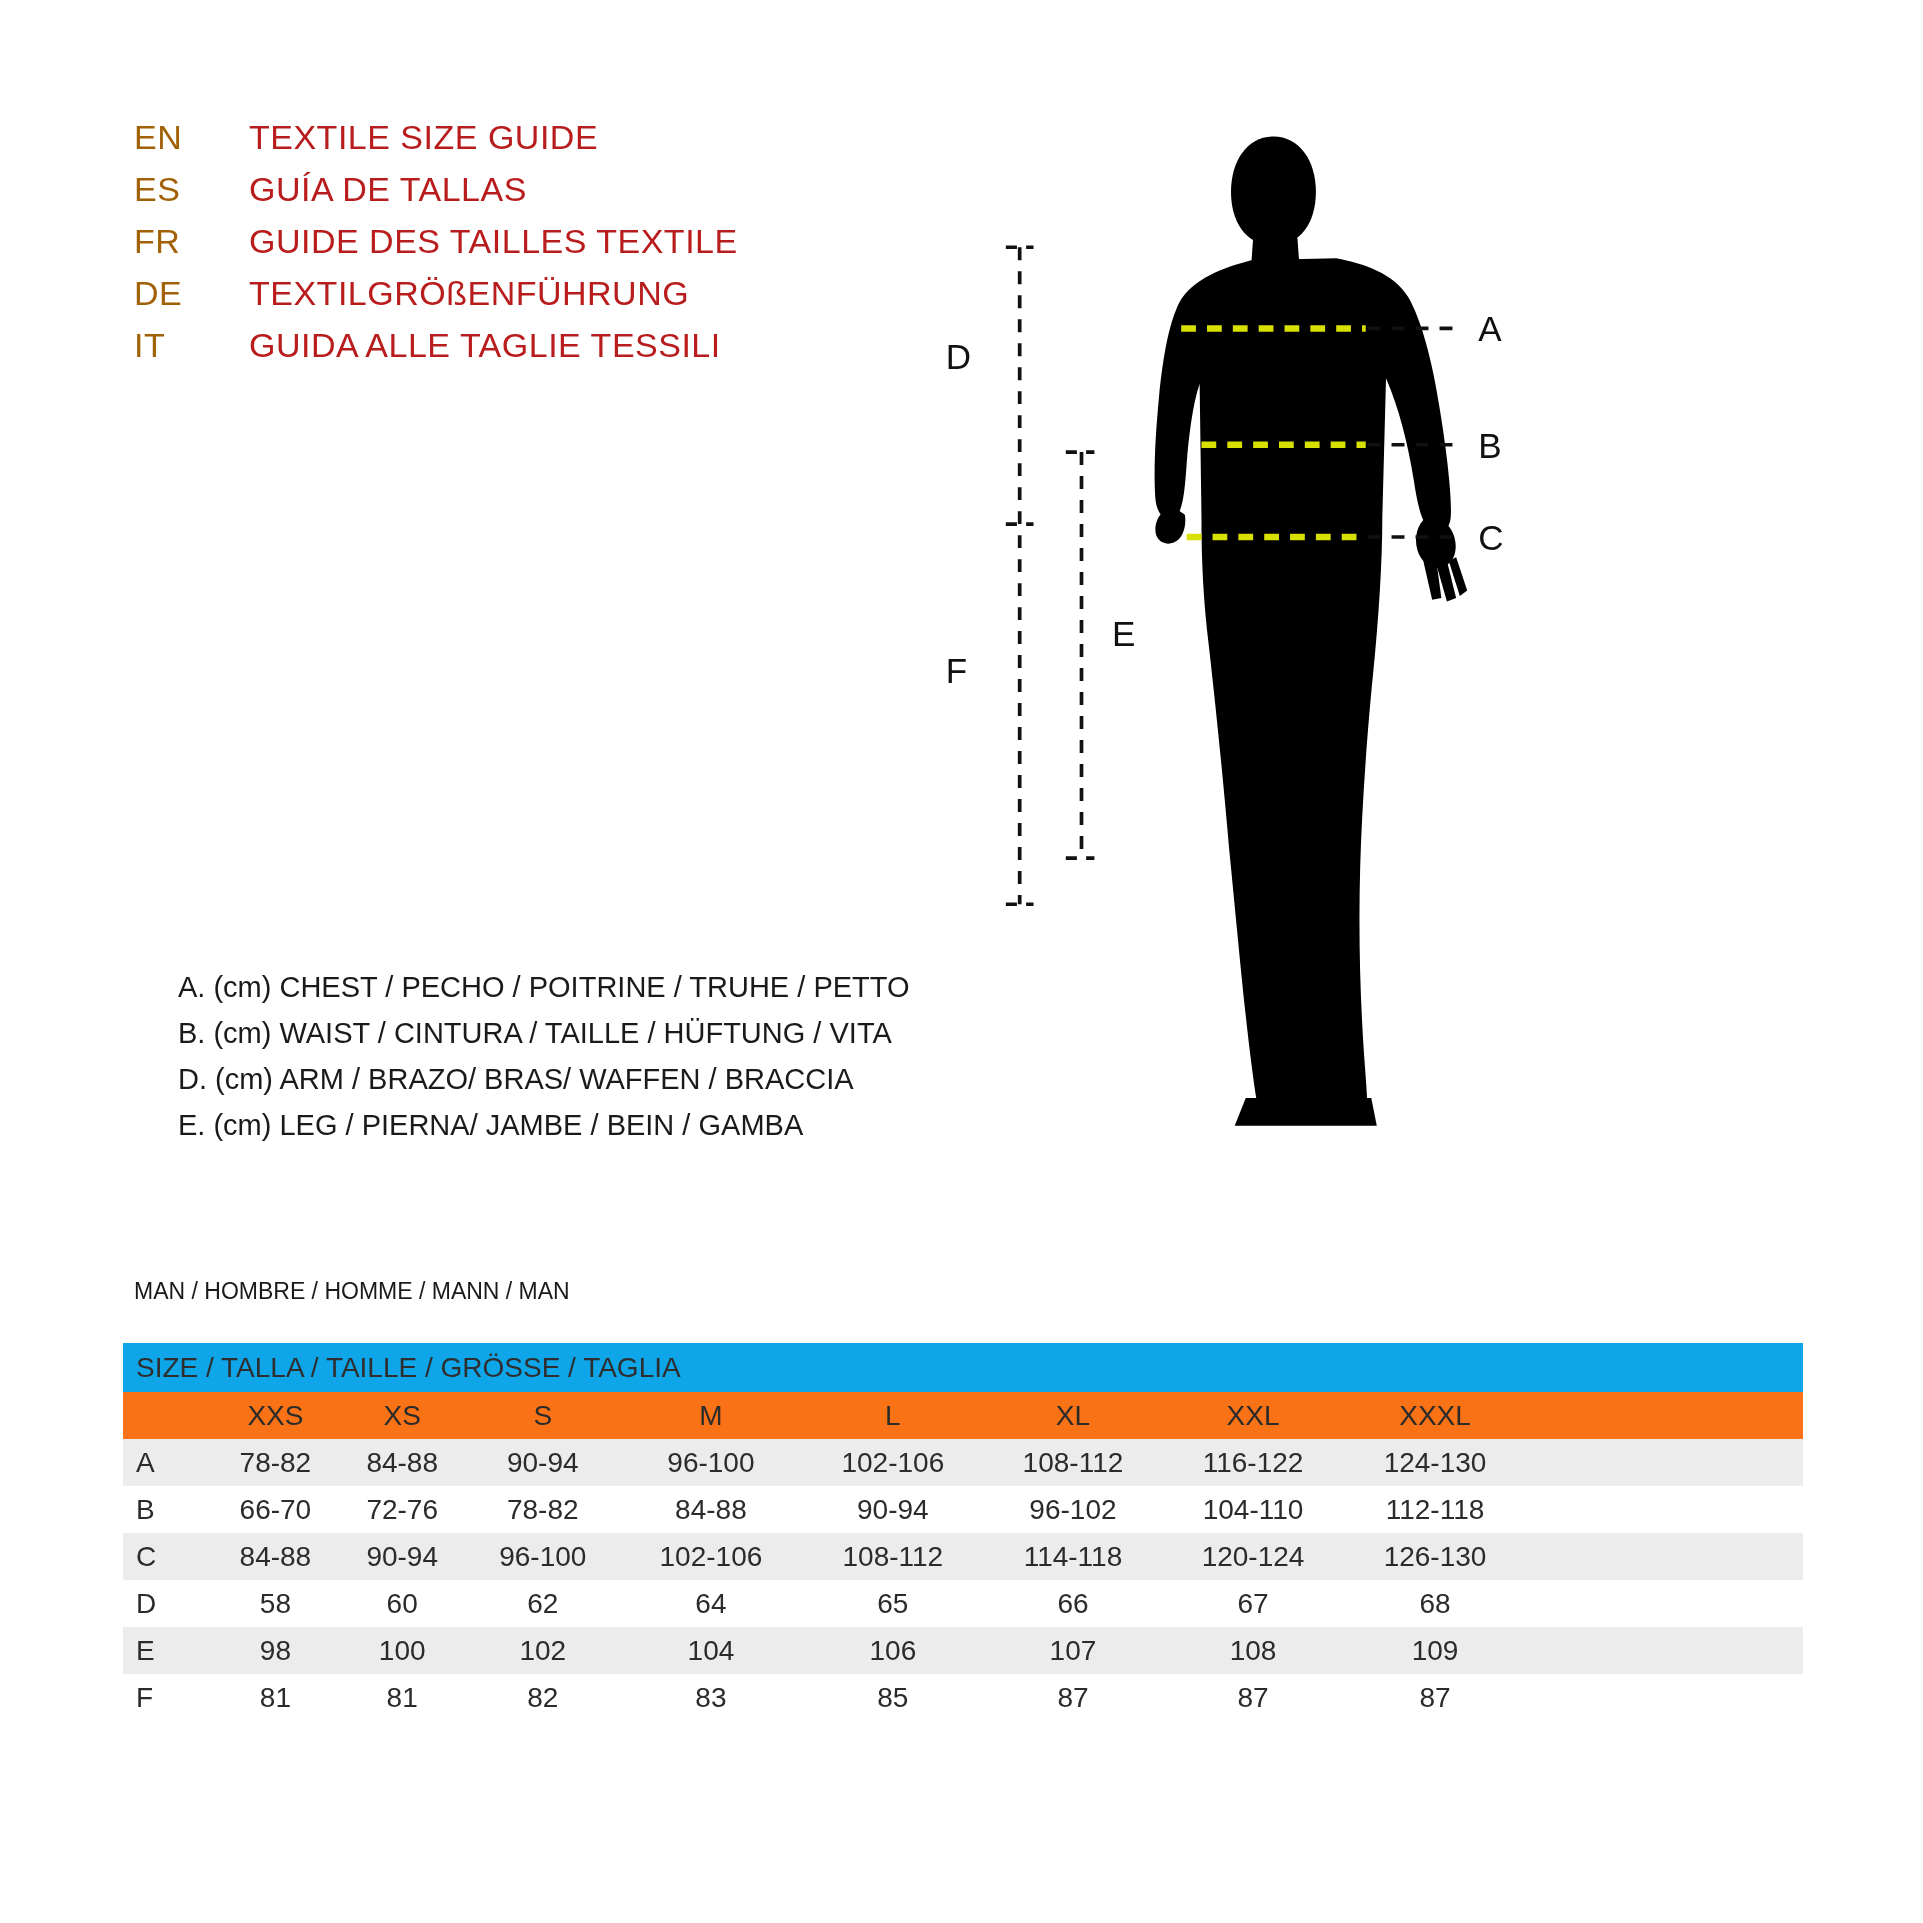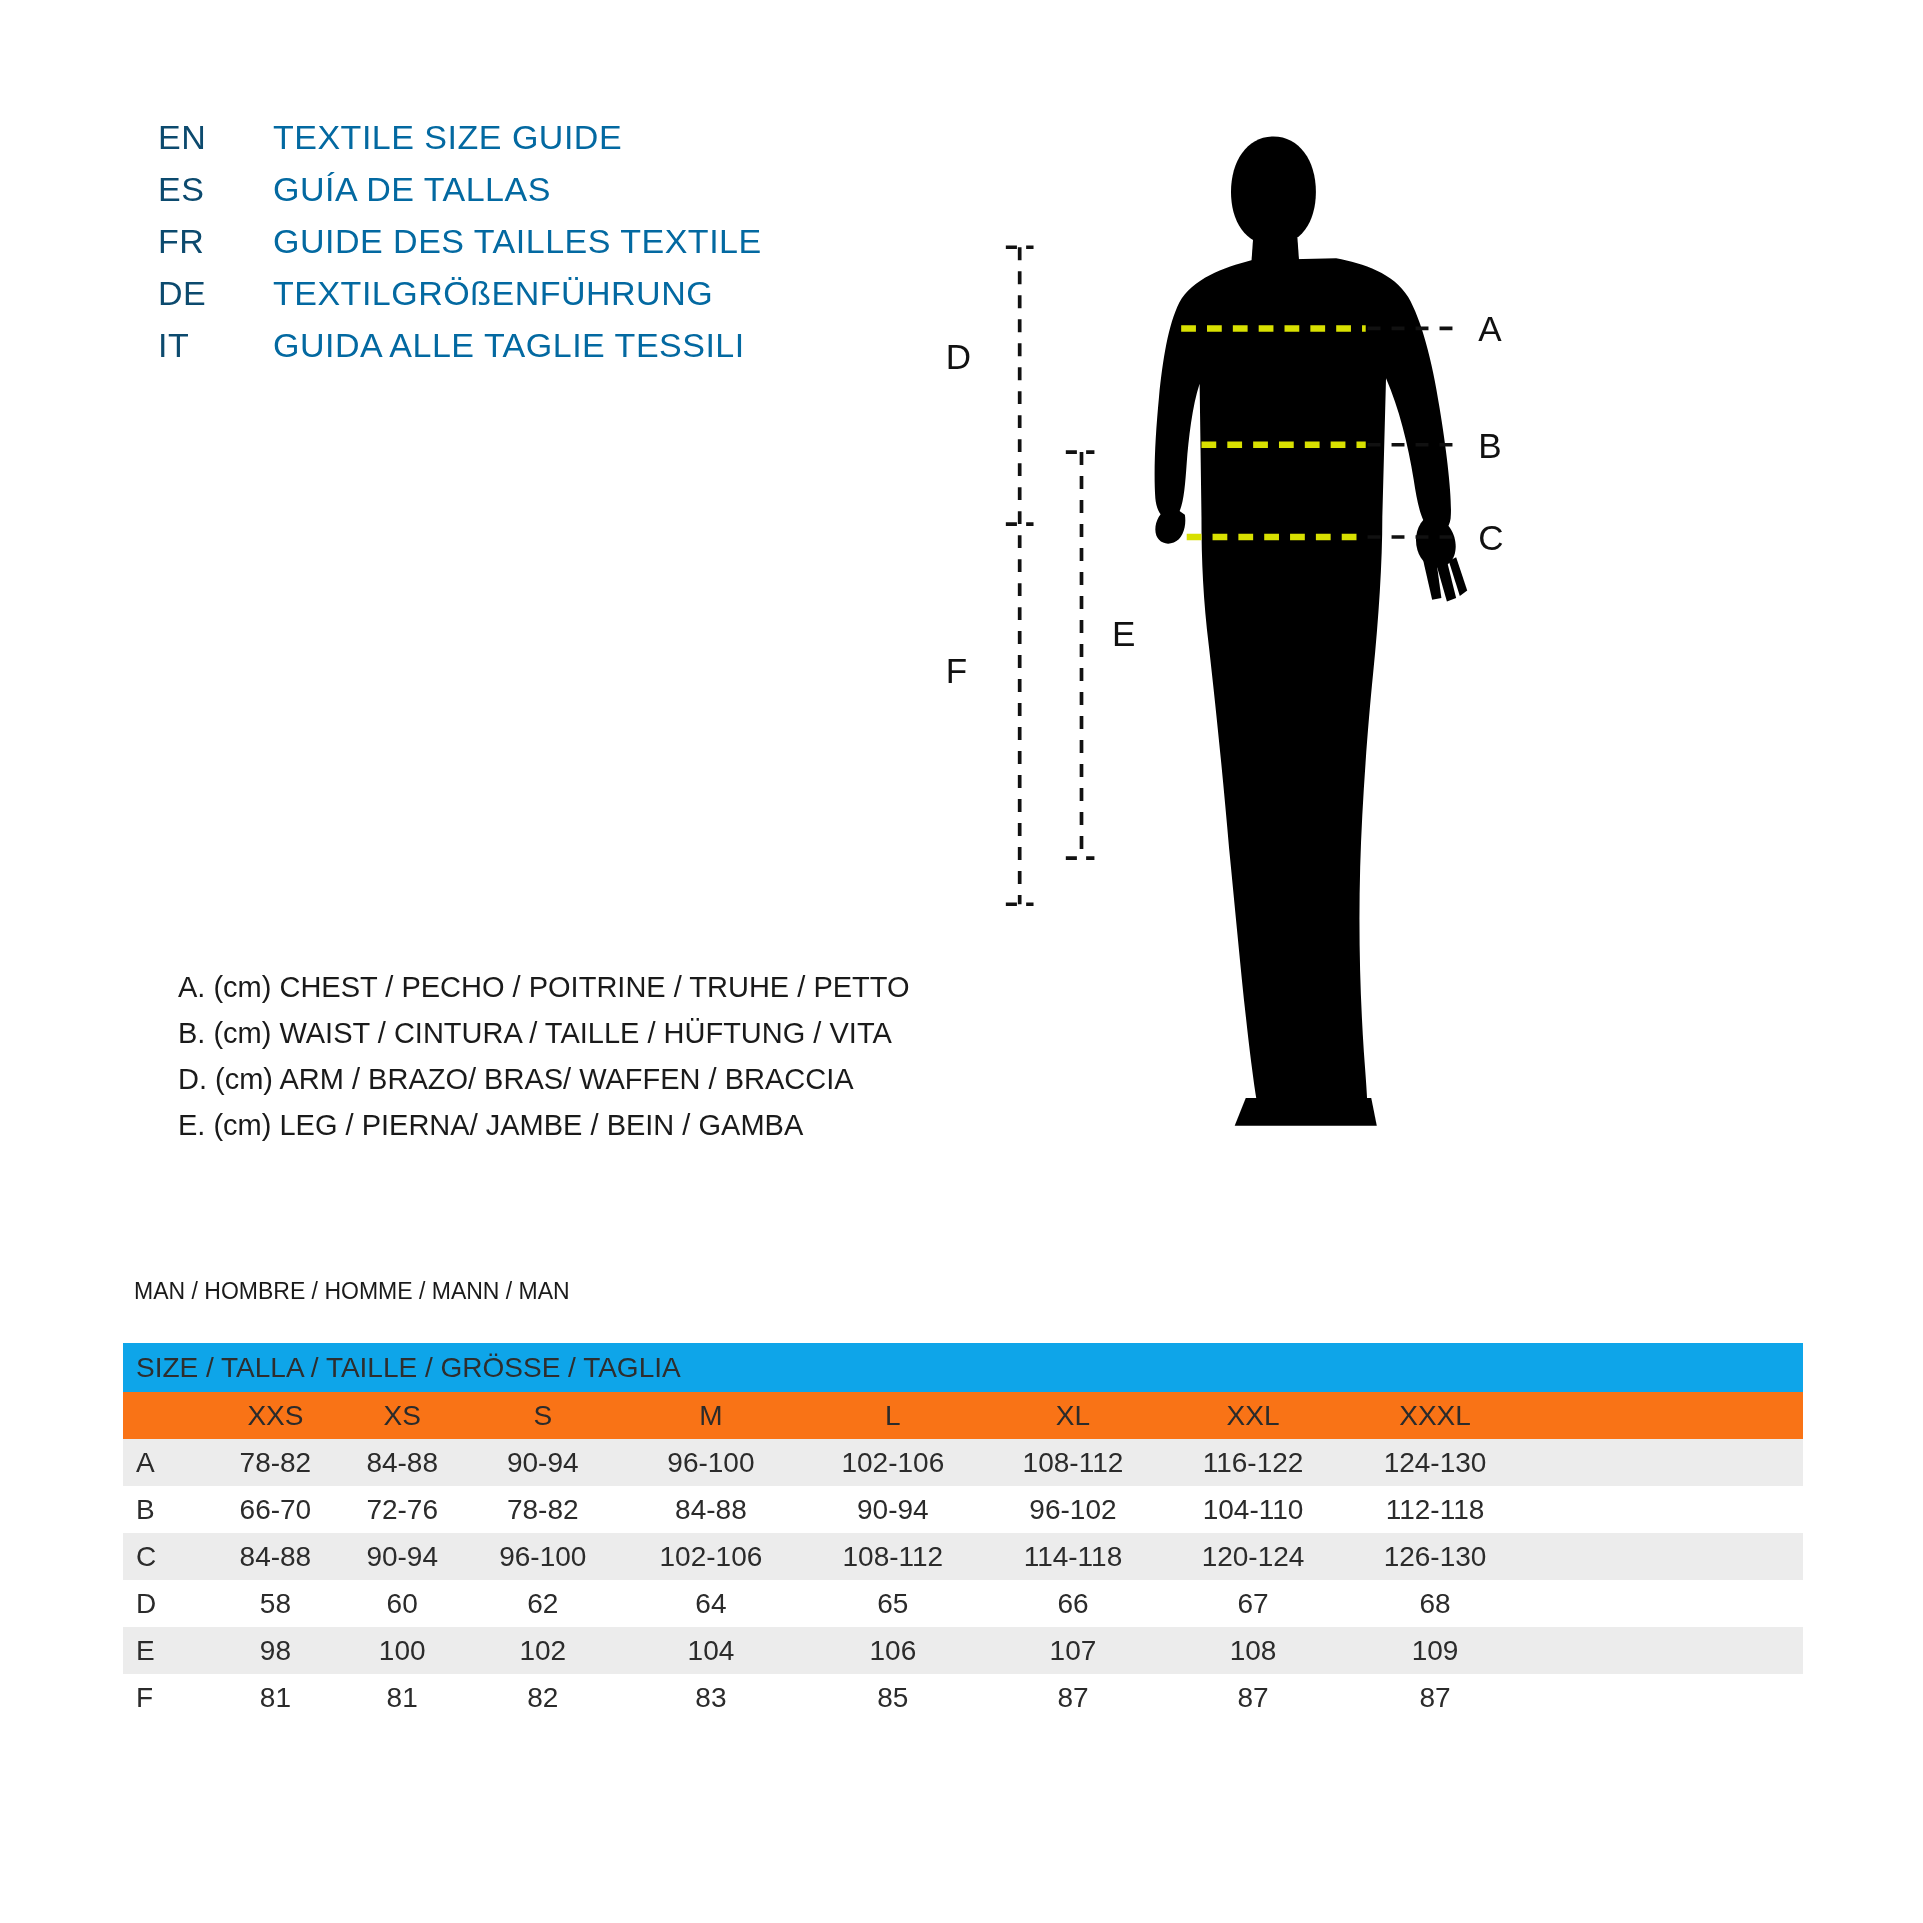--- a/index.html
+++ b/index.html
@@ -24,27 +24,26 @@
   }
   .title-row {
     display: flex;
     align-items: baseline;
     height: 52px;
   }
   .title-lang {
     width: 115px;
     font-size: 34px;
     letter-spacing: 0.5px;
-    color: #0c4a6e;
-    margin-left: 24px;
+    color: #a16207;
   }
   .title-text {
     font-size: 34px;
     letter-spacing: 0.5px;
-    color: #0369a1;
+    color: #b91c1c;
     white-space: nowrap;
   }
 
   
   #legend-block {
     position: absolute;
     left: 134px;
     top: 964px;
     margin-left: 44px;
   }

